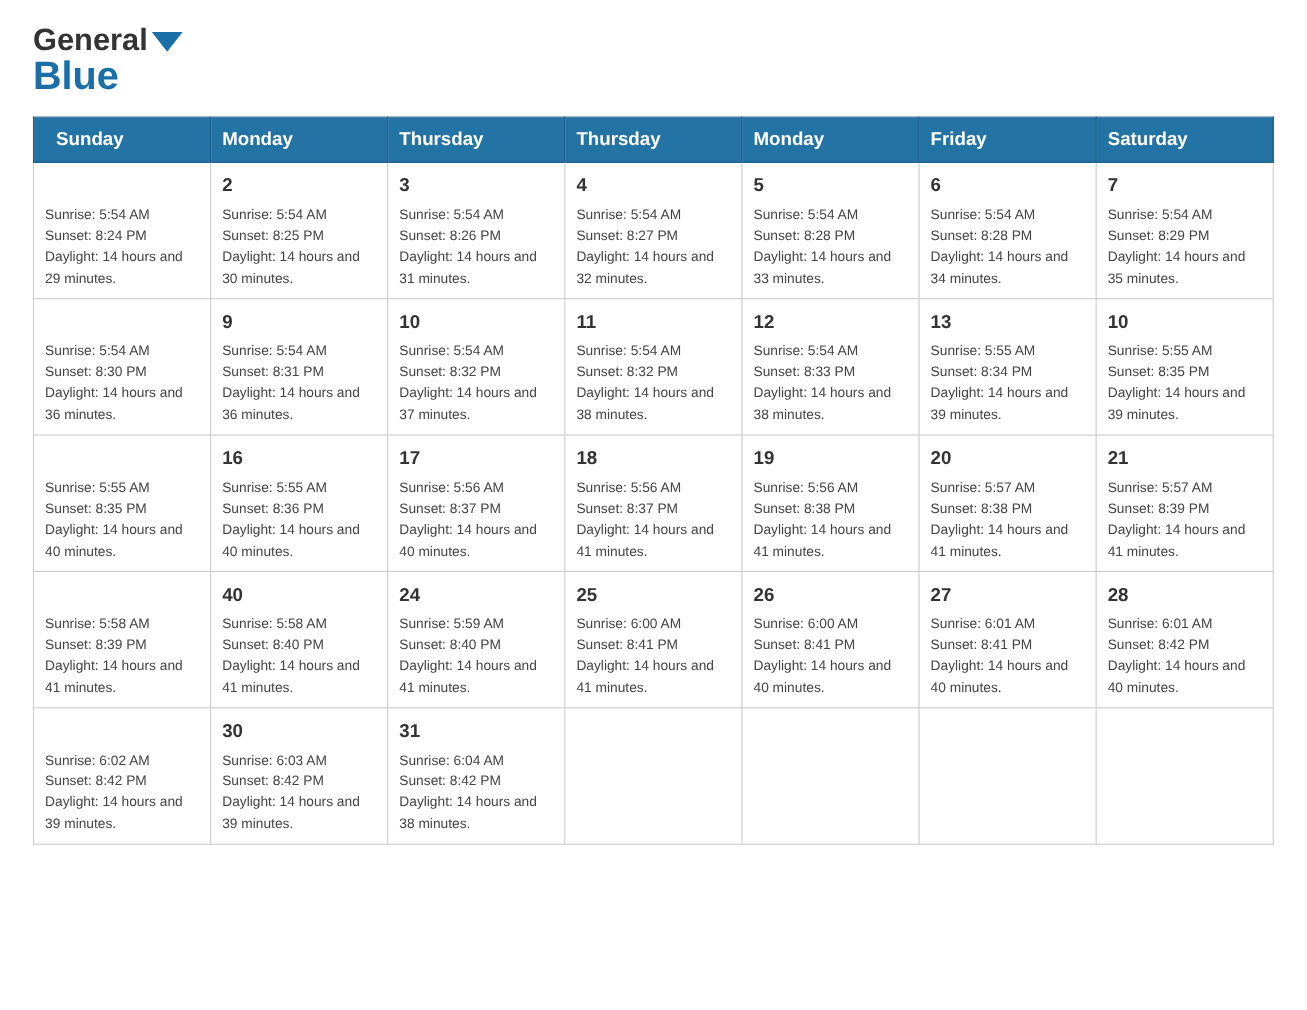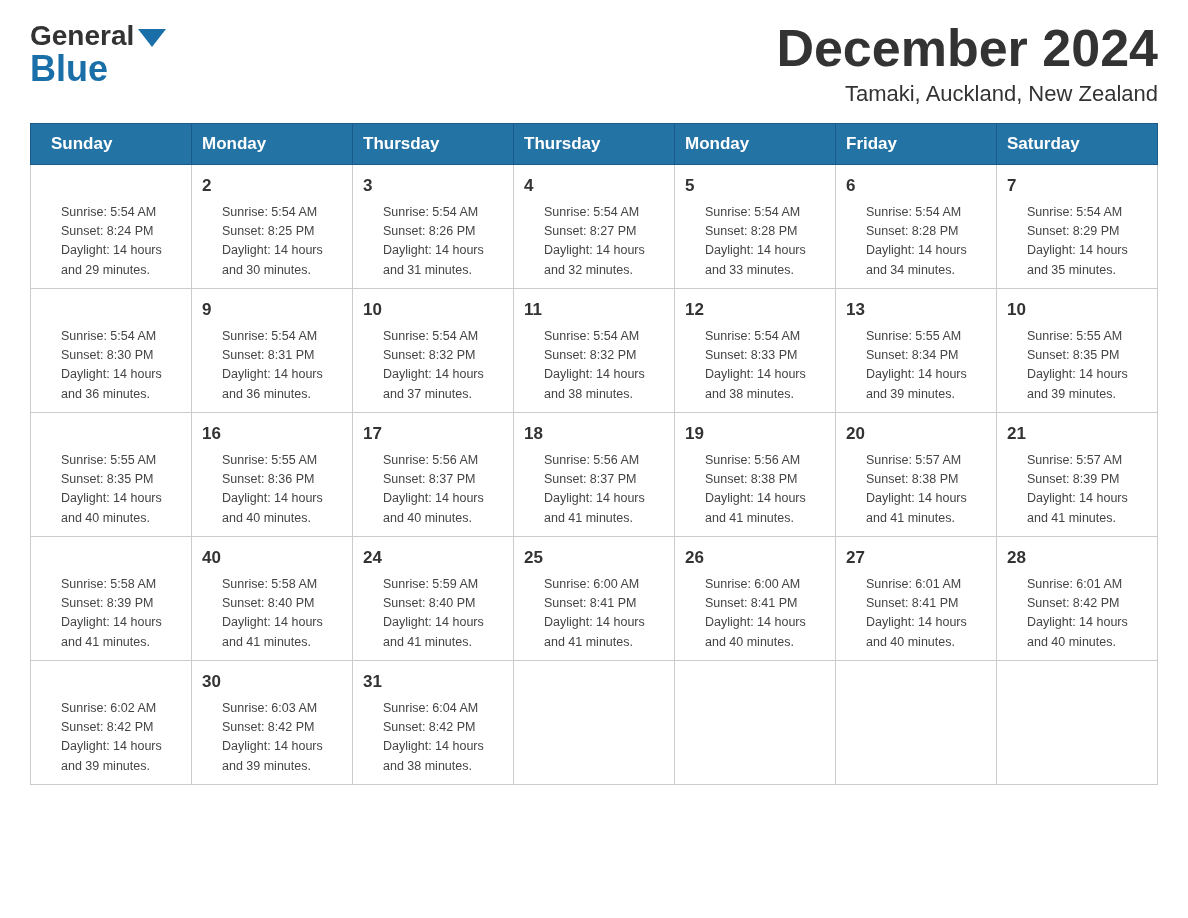--- a/index.html
+++ b/index.html
@@ -80,21 +80,20 @@
       font-size: 17px;
       font-weight: bold;
       color: #333;
       display: block;
       margin-bottom: 4px;
     }
     .day-info {
       color: #444;
       font-size: 12.5px;
       line-height: 1.55;
-      margin-left: 20px;
     }
     .empty-cell {
       background: #fff;
     }
     tr td:first-child .day-num,
     tr th:first-child {
       color: #fff;
       padding-left: 20px;
     }
     td:first-child .day-num {
@@ -104,24 +103,20 @@
 </head>
 <body>
 
 <div class="header">
   <div class="logo">
     <div class="logo-text">
       <span class="logo-general">General</span>
       <div class="logo-triangle"></div>
     </div>
     <span class="logo-blue" style="font-size:36px;font-weight:bold;margin-top:-4px;">Blue</span>
-  </div>
-  <div class="title-block">
-    <div class="month-title">December 2024</div>
-    <div class="location">Tamaki, Auckland, New Zealand</div>
   </div>
 </div>
 
 <table class="calendar">
   <thead>
     <tr>
     <th>Sunday</th>
         <th>Monday</th>
         <th>Thursday</th>
         <th>Thursday</th>

